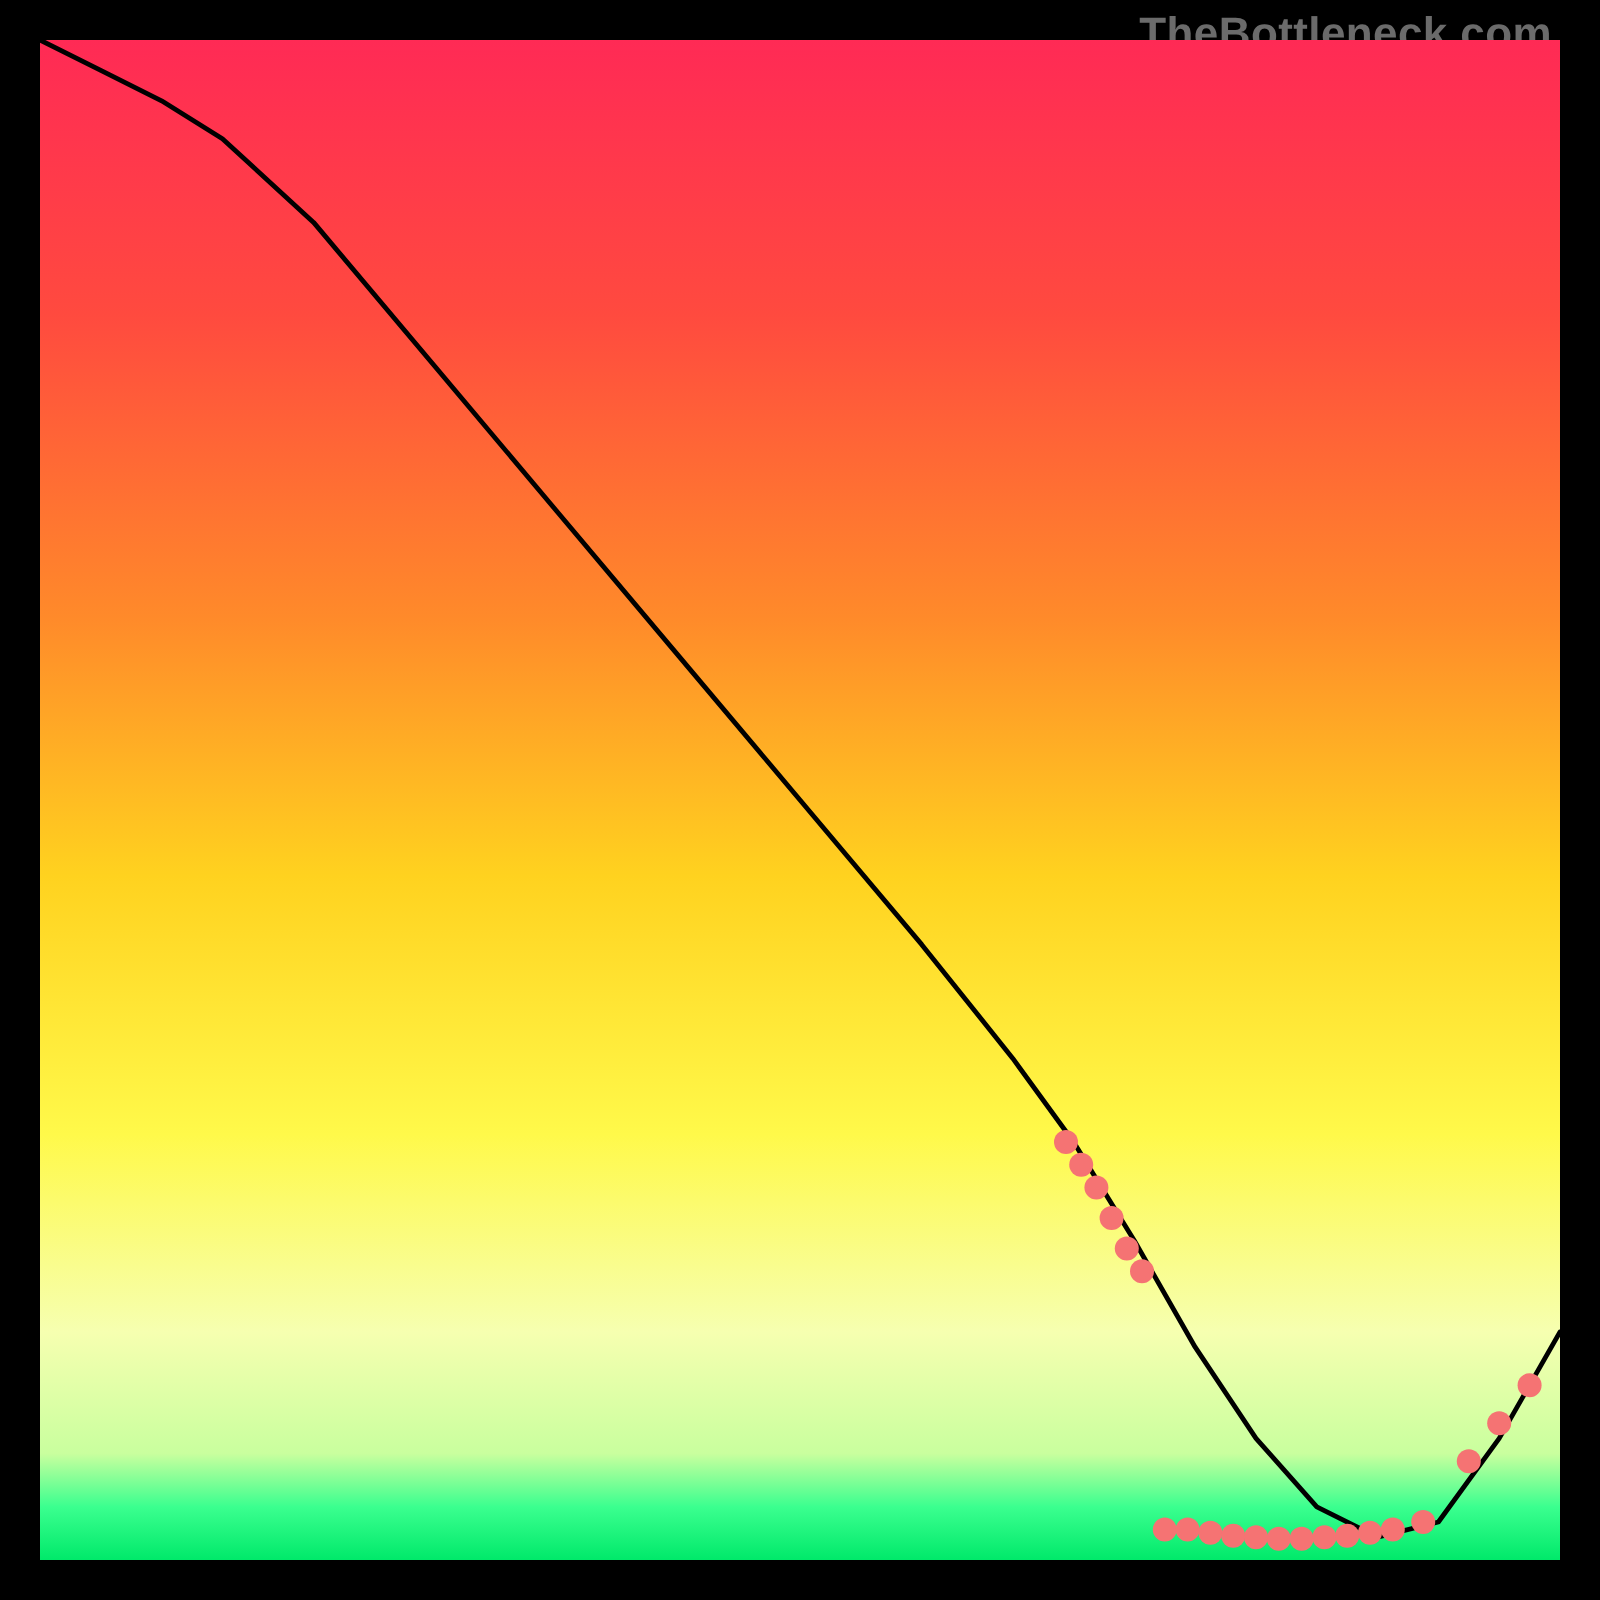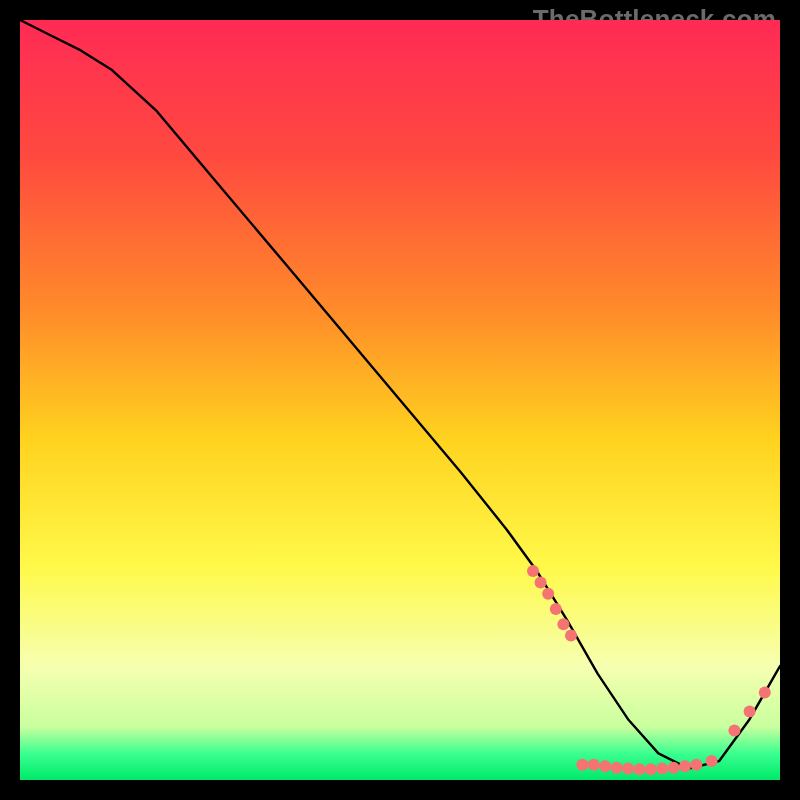--- a/index.html
+++ b/index.html
@@ -21,21 +21,21 @@
     position: absolute;
     left: 20px;
     top: 20px;
     width: 760px;
     height: 760px;
   }
   .watermark {
     position: absolute;
     top: 4px;
     right: 24px;
-    font-size: 26px;
+    font-size: 22px;
     font-weight: 600;
     color: #6b6b6b;
     letter-spacing: 0.2px;
     user-select: none;
   }
   svg { display: block; }
 </style>
 </head>
 <body>
 

